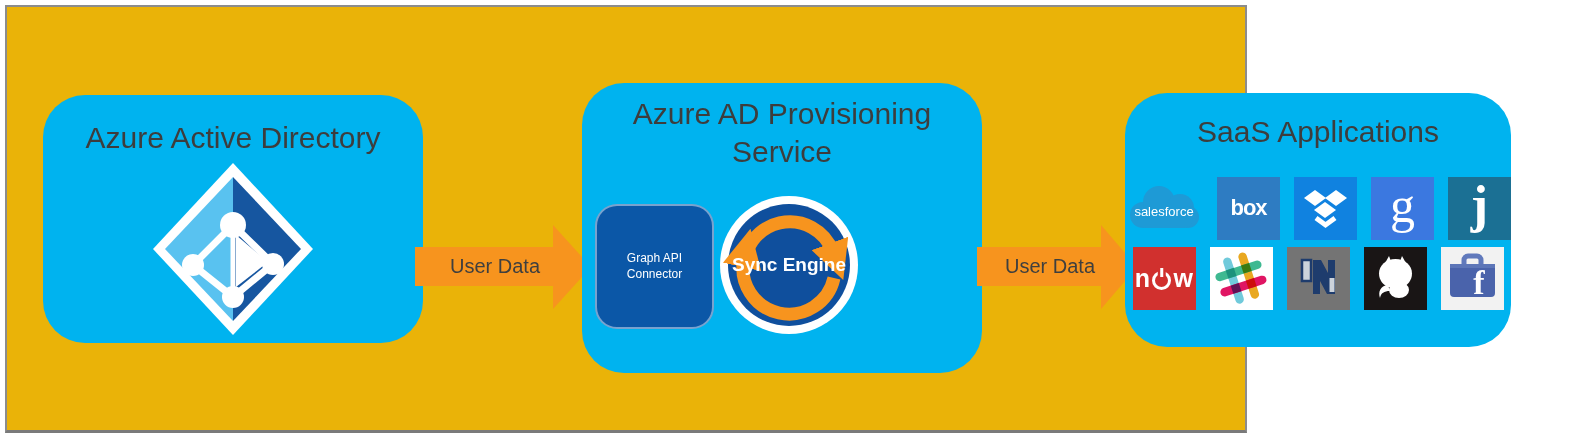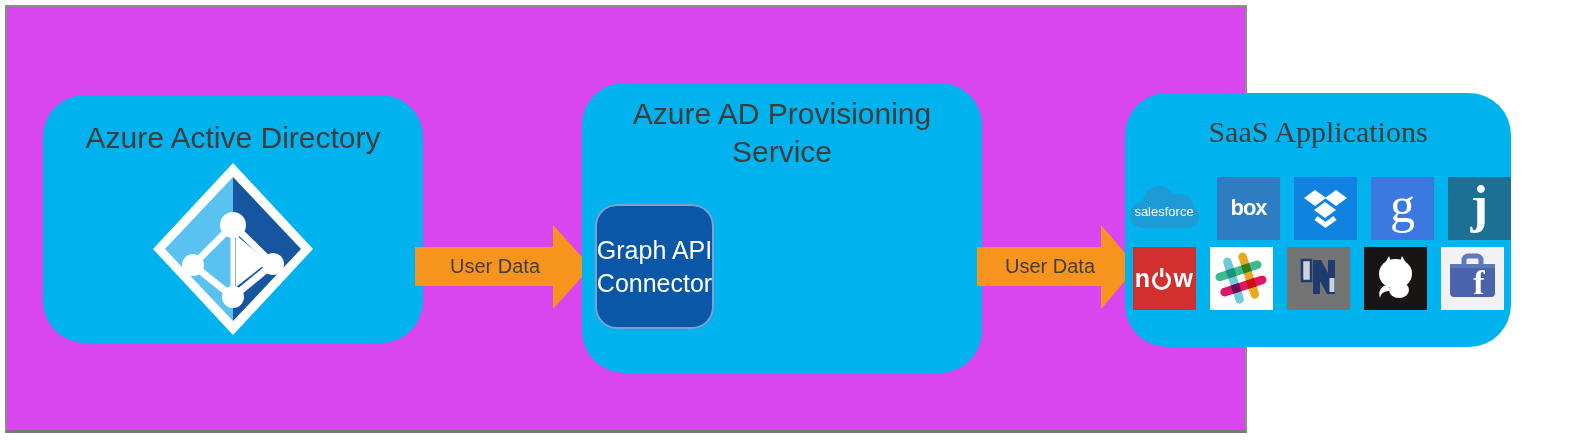--- a/index.html
+++ b/index.html
@@ -7,21 +7,21 @@
     width: 1574px; height: 444px;
     position: relative;
     background: #ffffff;
     font-family: "Liberation Sans", sans-serif;
     overflow: hidden;
   }
   .frame {
     position: absolute;
     left: 5px; top: 5px;
     width: 1242px; height: 428px;
-    background: #d946ef;
+    background: #eab308;
     border: 2px solid #8c8c8c;
     border-bottom: 3px solid #7a7a7a;
     box-sizing: border-box;
   }
   .cyan-box {
     position: absolute;
     background: #00b3ef;
     border-radius: 42px;
   }
   .box-title {
@@ -38,21 +38,21 @@
   .prov-box { left: 575px; top: 76px; width: 400px; height: 290px; }
   .prov-box .box-title { margin: 12px auto 0; width: 345px; }
   .connector {
     position: absolute;
     width: 119px; height: 125px;
     background: #0b57a7;
     border: 2px solid rgba(255,255,255,0.45);
     border-radius: 22px;
     box-sizing: border-box;
     color: #ffffff;
-    font-size: 25px;
+    font-size: 12px;
     line-height: 1.3;
     display: flex; align-items: center; justify-content: center;
     text-align: center;
     padding: 17px;
   }
   .graph-connector  { left: 13px;  top: 121px; }
   .target-connector { left: 272px; top: 121px; }
   .sync-wrap { position: absolute; left: 137px; top: 112px; width: 140px; height: 140px; }
   .sync-wrap svg { position: absolute; left: 0; top: 0; }
   .sync-label {
@@ -67,21 +67,21 @@
   .arrow svg { position: absolute; left: 0; top: 0; }
   .arrow-label {
     position: absolute; top: 23px; height: 39px; left: 0;
     display: flex; align-items: center; justify-content: center;
     color: #3f3f3f; font-size: 20px; margin-left: 11px;
   }
   .arrow-left  .arrow-label { width: 138px; }
   .arrow-right .arrow-label { width: 124px; }
   
   .saas-box { left: 1118px; top: 86px; width: 386px; height: 254px; }
-  .saas-box .box-title { margin: 20px auto 0; font-family: Liberation Serif, serif; }
+  .saas-box .box-title { margin: 20px auto 0; }
   .logo-row {
     position: absolute; left: 0; width: 100%;
     display: flex; justify-content: center; align-items: center; gap: 14px;
   }
   .row1 { top: 83px;  height: 64px; }
   .row2 { top: 153px; height: 64px; }
   .tile {
     width: 63px; height: 63px; flex: 0 0 63px;
     display: flex; align-items: center; justify-content: center;
     box-sizing: border-box;
@@ -148,20 +148,34 @@
   <div class="arrow arrow-left">
     <svg width="176" height="86" viewBox="0 0 176 86">
       <polygon points="0,23 138,23 138,1 176,43 138,85 138,62 0,62" fill="#f7941e"></polygon>
     </svg>
     <div class="arrow-label">User Data</div>
   </div>
 
   <div class="cyan-box prov-box">
     <div class="box-title">Azure AD Provisioning Service</div>
     <div class="connector graph-connector">Graph API Connector</div>
+    <div class="sync-wrap">
+      <svg width="140" height="140" viewBox="0 0 140 140">
+        <defs>
+          <marker id="ah" markerWidth="3" markerHeight="3" refX="0.7" refY="1.5" orient="auto" markerUnits="strokeWidth">
+            <path d="M0 0 L3 1.5 L0 3 Z" fill="#f7941e"></path>
+          </marker>
+        </defs>
+        <circle cx="70" cy="70" r="69" fill="#ffffff"></circle>
+        <circle cx="70" cy="70" r="61" fill="#0f4f9d"></circle>
+        <path d="M 25 77 A 46 46 0 0 1 114 57" fill="none" stroke="#f7941e" stroke-width="13" marker-end="url(#ah)"></path>
+        <path d="M 115 83 A 46 46 0 0 1 25 63" fill="none" stroke="#f7941e" stroke-width="13" marker-end="url(#ah)"></path>
+      </svg>
+      <div class="sync-label">Sync Engine</div>
+    </div>
   </div>
 
   <div class="arrow arrow-right">
     <svg width="160" height="86" viewBox="0 0 160 86">
       <polygon points="0,23 124,23 124,1 160,43 124,85 124,62 0,62" fill="#f7941e"></polygon>
     </svg>
     <div class="arrow-label">User Data</div>
   </div>
 
   <div class="cyan-box saas-box">

